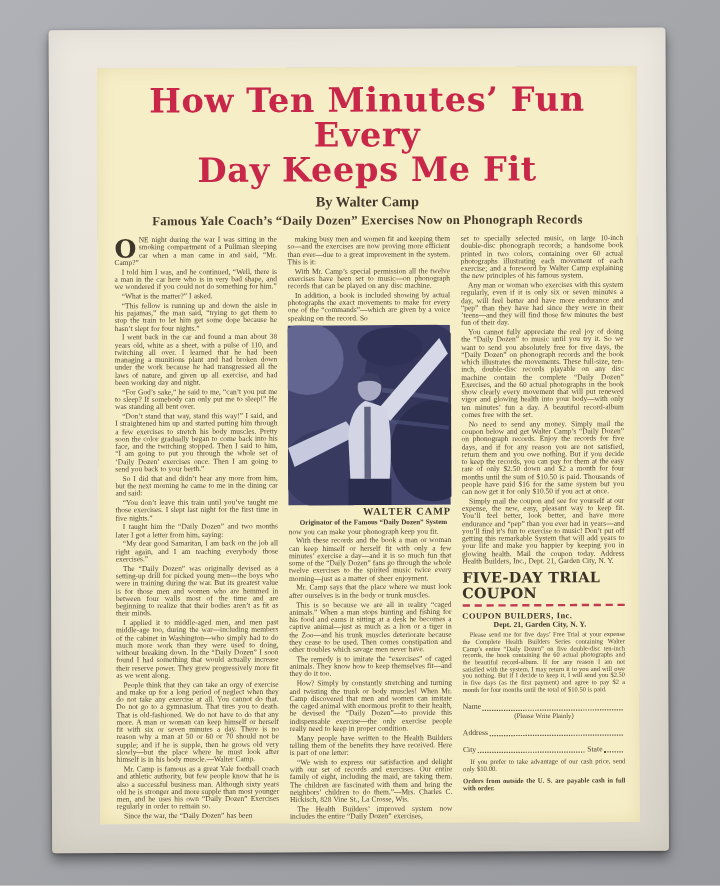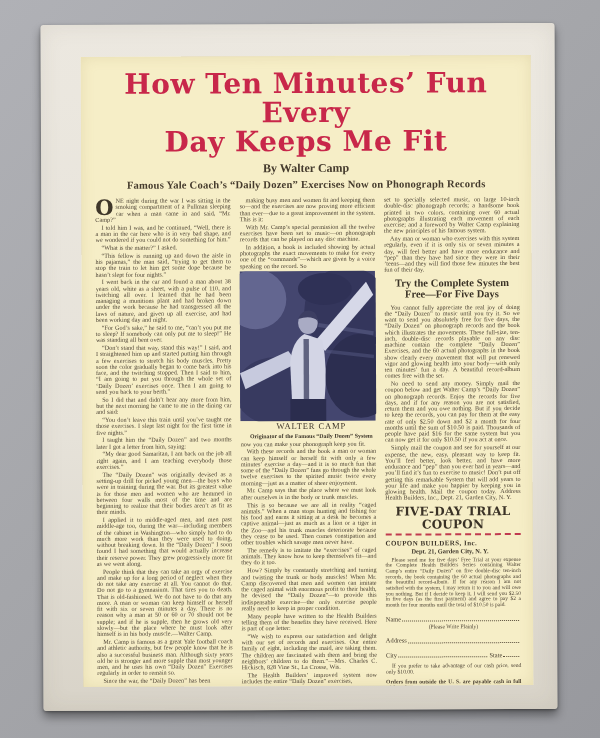--- a/index.html
+++ b/index.html
@@ -45,35 +45,35 @@
   }
   .col p{margin:0 0 1.6px;text-indent:6px;}
   p.no-indent{text-indent:0;}
   .dropcap{
     float:left;font-family:"DejaVu Serif",serif;font-weight:bold;
     font-size:21px;line-height:17px;padding:1px 2px 0 0;color:#3f372a;
   }
   .photo-frame{margin:2px 0 1px;line-height:0;}
   .photo-frame svg{width:100%;height:150px;display:block;}
   .photo-cap-name{
-    text-align:center;text-indent:0;font-weight:normal;
+    text-align:right;text-indent:0;font-weight:bold;
     font-size:8.6px;line-height:9px;letter-spacing:0.8px;color:#3e362a;margin:2px 0 0;
   }
   .photo-cap-sub{
     text-align:center;text-indent:0;font-weight:bold;
     font-size:5.9px;line-height:6.4px;color:#3e362a;margin:0 0 3px;
   }
   .offer-head{
     text-align:center;text-indent:0;font-weight:bold;
     font-size:10.5px;line-height:11.5px;color:#3a3226;margin:4px 0 4px;
   }
   .offer-p{margin-left:6px;margin-right:5px;}
   .coupon{margin-top:4px;}
   .coupon-title{
-    text-align:center;font-family:"DejaVu Serif",serif;font-weight:bold;
+    text-align:left;font-family:"DejaVu Serif",serif;font-weight:bold;
     font-size:12px;line-height:13px;color:#3a3226;letter-spacing:0.2px;margin:2px 0 2px;
   }
   .coupon-rule{border:none;border-top:2px dashed #c03a50;margin:2px 0 4px;}
   .coupon-co{font-weight:bold;font-size:7px;line-height:8px;color:#3e362a;letter-spacing:0.4px;}
   .coupon-dept{font-weight:bold;font-size:6.4px;line-height:7px;color:#3e362a;padding-left:26px;margin-bottom:3px;}
   .coupon-body{font-size:5.4px;line-height:5.7px;text-align:justify;color:#4c4234;text-indent:6px;}
   .fline{display:flex;align-items:flex-end;font-size:6.4px;color:#453b2d;margin-top:8px;}
   .dots{flex:1;border-bottom:1.3px dotted #5a4e3c;margin:0 2px 1px 1px;}
   .dots-short{flex:0 0 16px;}
   .plainly{text-align:center;font-size:5.6px;color:#4c4234;margin-top:1px;}
@@ -151,24 +151,20 @@
         <p>How?  Simply by constantly stretching and turning and twisting the trunk or body muscles!  When Mr. Camp discovered that men and women can imitate the caged animal with enormous profit to their health, he devised the “Daily Dozen”—to provide this indispensable exercise—the only exercise people really need to keep in proper condition.</p>
         <p>Many people have written to the Health Builders telling them of the benefits they have received.  Here is part of one letter:</p>
         <p>“We wish to express our satisfaction and delight with our set of records and exercises.  Our entire family of eight, including the maid, are taking them.  The children are fascinated with them and bring the neighbors’ children to do them.”—Mrs. Charles C. Hickisch, 828 Vine St., La Crosse, Wis.</p>
         <p>The Health Builders’ improved system now includes the entire “Daily Dozen” exercises,</p>
       </div>
 
       <div class="col">
         <p class="no-indent">set to specially selected music, on large 10-inch double-disc phonograph records; a handsome book printed in two colors, containing over 60 actual photographs illustrating each movement of each exercise; and a foreword by Walter Camp explaining the new principles of his famous system.</p>
         <p>Any man or woman who exercises with this system regularly, even if it is only six or seven minutes a day, will feel better and have more endurance and “pep” than they have had since they were in their ’teens—and they will find those few minutes the best fun of their day.</p>
 
-        <div class="offer-head">
-          <div>Try the Complete System</div>
-          <div>Free—For Five Days</div>
-        </div>
         <p class="offer-p">You cannot fully appreciate the real joy of doing the “Daily Dozen” to music until you try it.  So we want to send you absolutely free for five days, the “Daily Dozen” on phonograph records and the book which illustrates the movements.  These full-size, ten-inch, double-disc records playable on any disc machine contain the complete “Daily Dozen” Exercises, and the 60 actual photographs in the book show clearly every movement that will put renewed vigor and glowing health into your body—with only ten minutes’ fun a day.  A beautiful record-album comes free with the set.</p>
         <p class="offer-p">No need to send any money.  Simply mail the coupon below and get Walter Camp’s “Daily Dozen” on phonograph records.  Enjoy the records for five days, and if for any reason you are not satisfied, return them and you owe nothing.  But if you decide to keep the records, you can pay for them at the easy rate of only $2.50 down and $2 a month for four months until the sum of $10.50 is paid.  Thousands of people have paid $16 for the same system but you can now get it for only $10.50 if you act at once.</p>
         <p>Simply mail the coupon and see for yourself at our expense, the new, easy, pleasant way to keep fit.  You’ll feel better, look better, and have more endurance and “pep” than you ever had in years—and you’ll find it’s fun to exercise to music!  Don’t put off getting this remarkable System that will add years to your life and make you happier by keeping you in glowing health.  Mail the coupon today.  Address Health Builders, Inc., Dept. 21, Garden City, N. Y.</p>
 
         <div class="coupon">
           <div class="coupon-title">FIVE-DAY TRIAL COUPON</div>
           <hr class="coupon-rule">
           <div class="coupon-co">COUPON BUILDERS, Inc.</div>
           <div class="coupon-dept">Dept. 21, Garden City, N. Y.</div>
           <div class="coupon-body">Please send me for five days’ Free Trial at your expense the Complete Health Builders Series containing Walter Camp’s entire “Daily Dozen” on five double-disc ten-inch records, the book containing the 60 actual photographs and the beautiful record-album.  If for any reason I am not satisfied with the system, I may return it to you and will owe you nothing.  But if I decide to keep it, I will send you $2.50 in five days (as the first payment) and agree to pay $2 a month for four months until the total of $10.50 is paid.</div>

